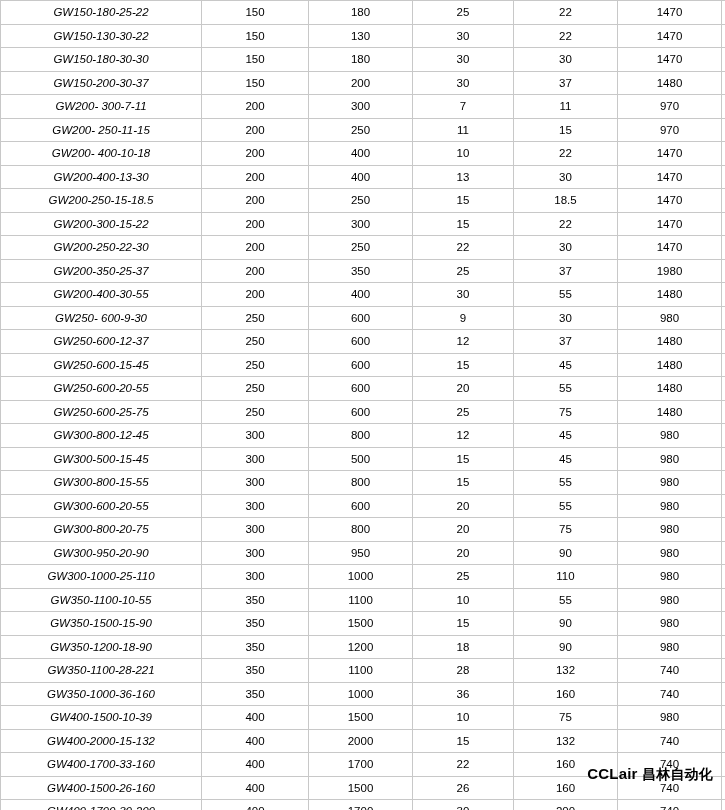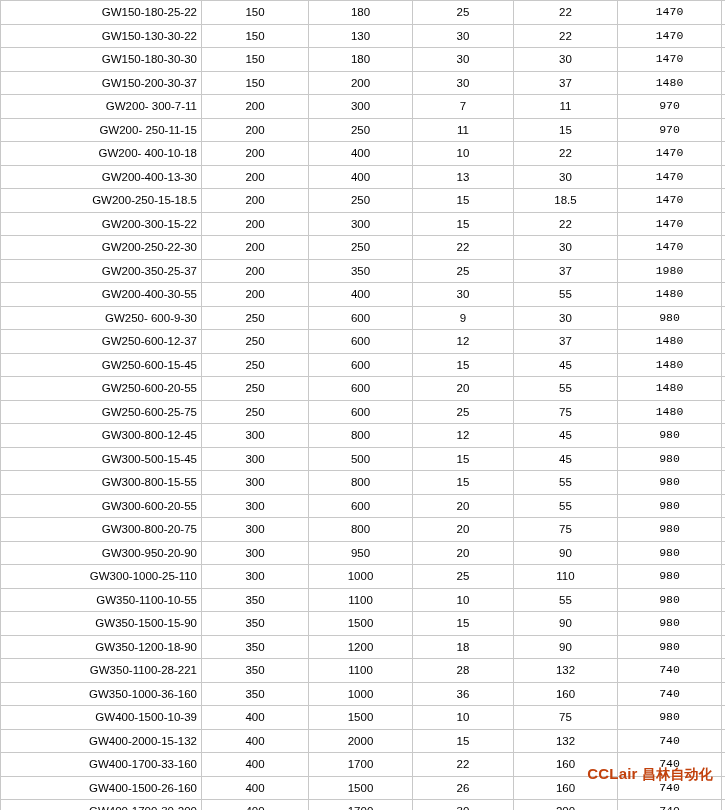--- a/index.html
+++ b/index.html
@@ -28,39 +28,40 @@
     border: 1px solid #c8c8c8;
     font-size: 11.5px;
     padding: 0 4px;
     height: 22.5px;
     line-height: 22.5px;
     white-space: nowrap;
     overflow: hidden;
   }
   td.col-model {
     width: 192px;
-    text-align: right;
+    text-align: center;
     padding-left: 5px;
+    font-style: italic;
   }
   td.col-num {
     text-align: center;
   }
   td.c1 { width: 98px; margin-top: 22px; }
   td.c2 { width: 95px; margin-top: 28px; }
   td.c3 { width: 92px; }
   td.c4 { width: 95px; }
-  td.c5 { width: 95px; font-family: Liberation Mono, monospace; }
+  td.c5 { width: 95px; }
   td.c6 { width: 50px; }
   .watermark {
     position: absolute;
     right: 12px;
     bottom: 26px;
     font-size: 15px;
     font-weight: bold;
-    color: #c2410c;
+    color: #000000;
     letter-spacing: 0.2px;
     font-family: "Liberation Sans", sans-serif;
   }
   .watermark .cn {
     font-family: "DejaVu Sans", sans-serif;
     font-size: 14px;
   }
 </style>
 </head>
 <body>

